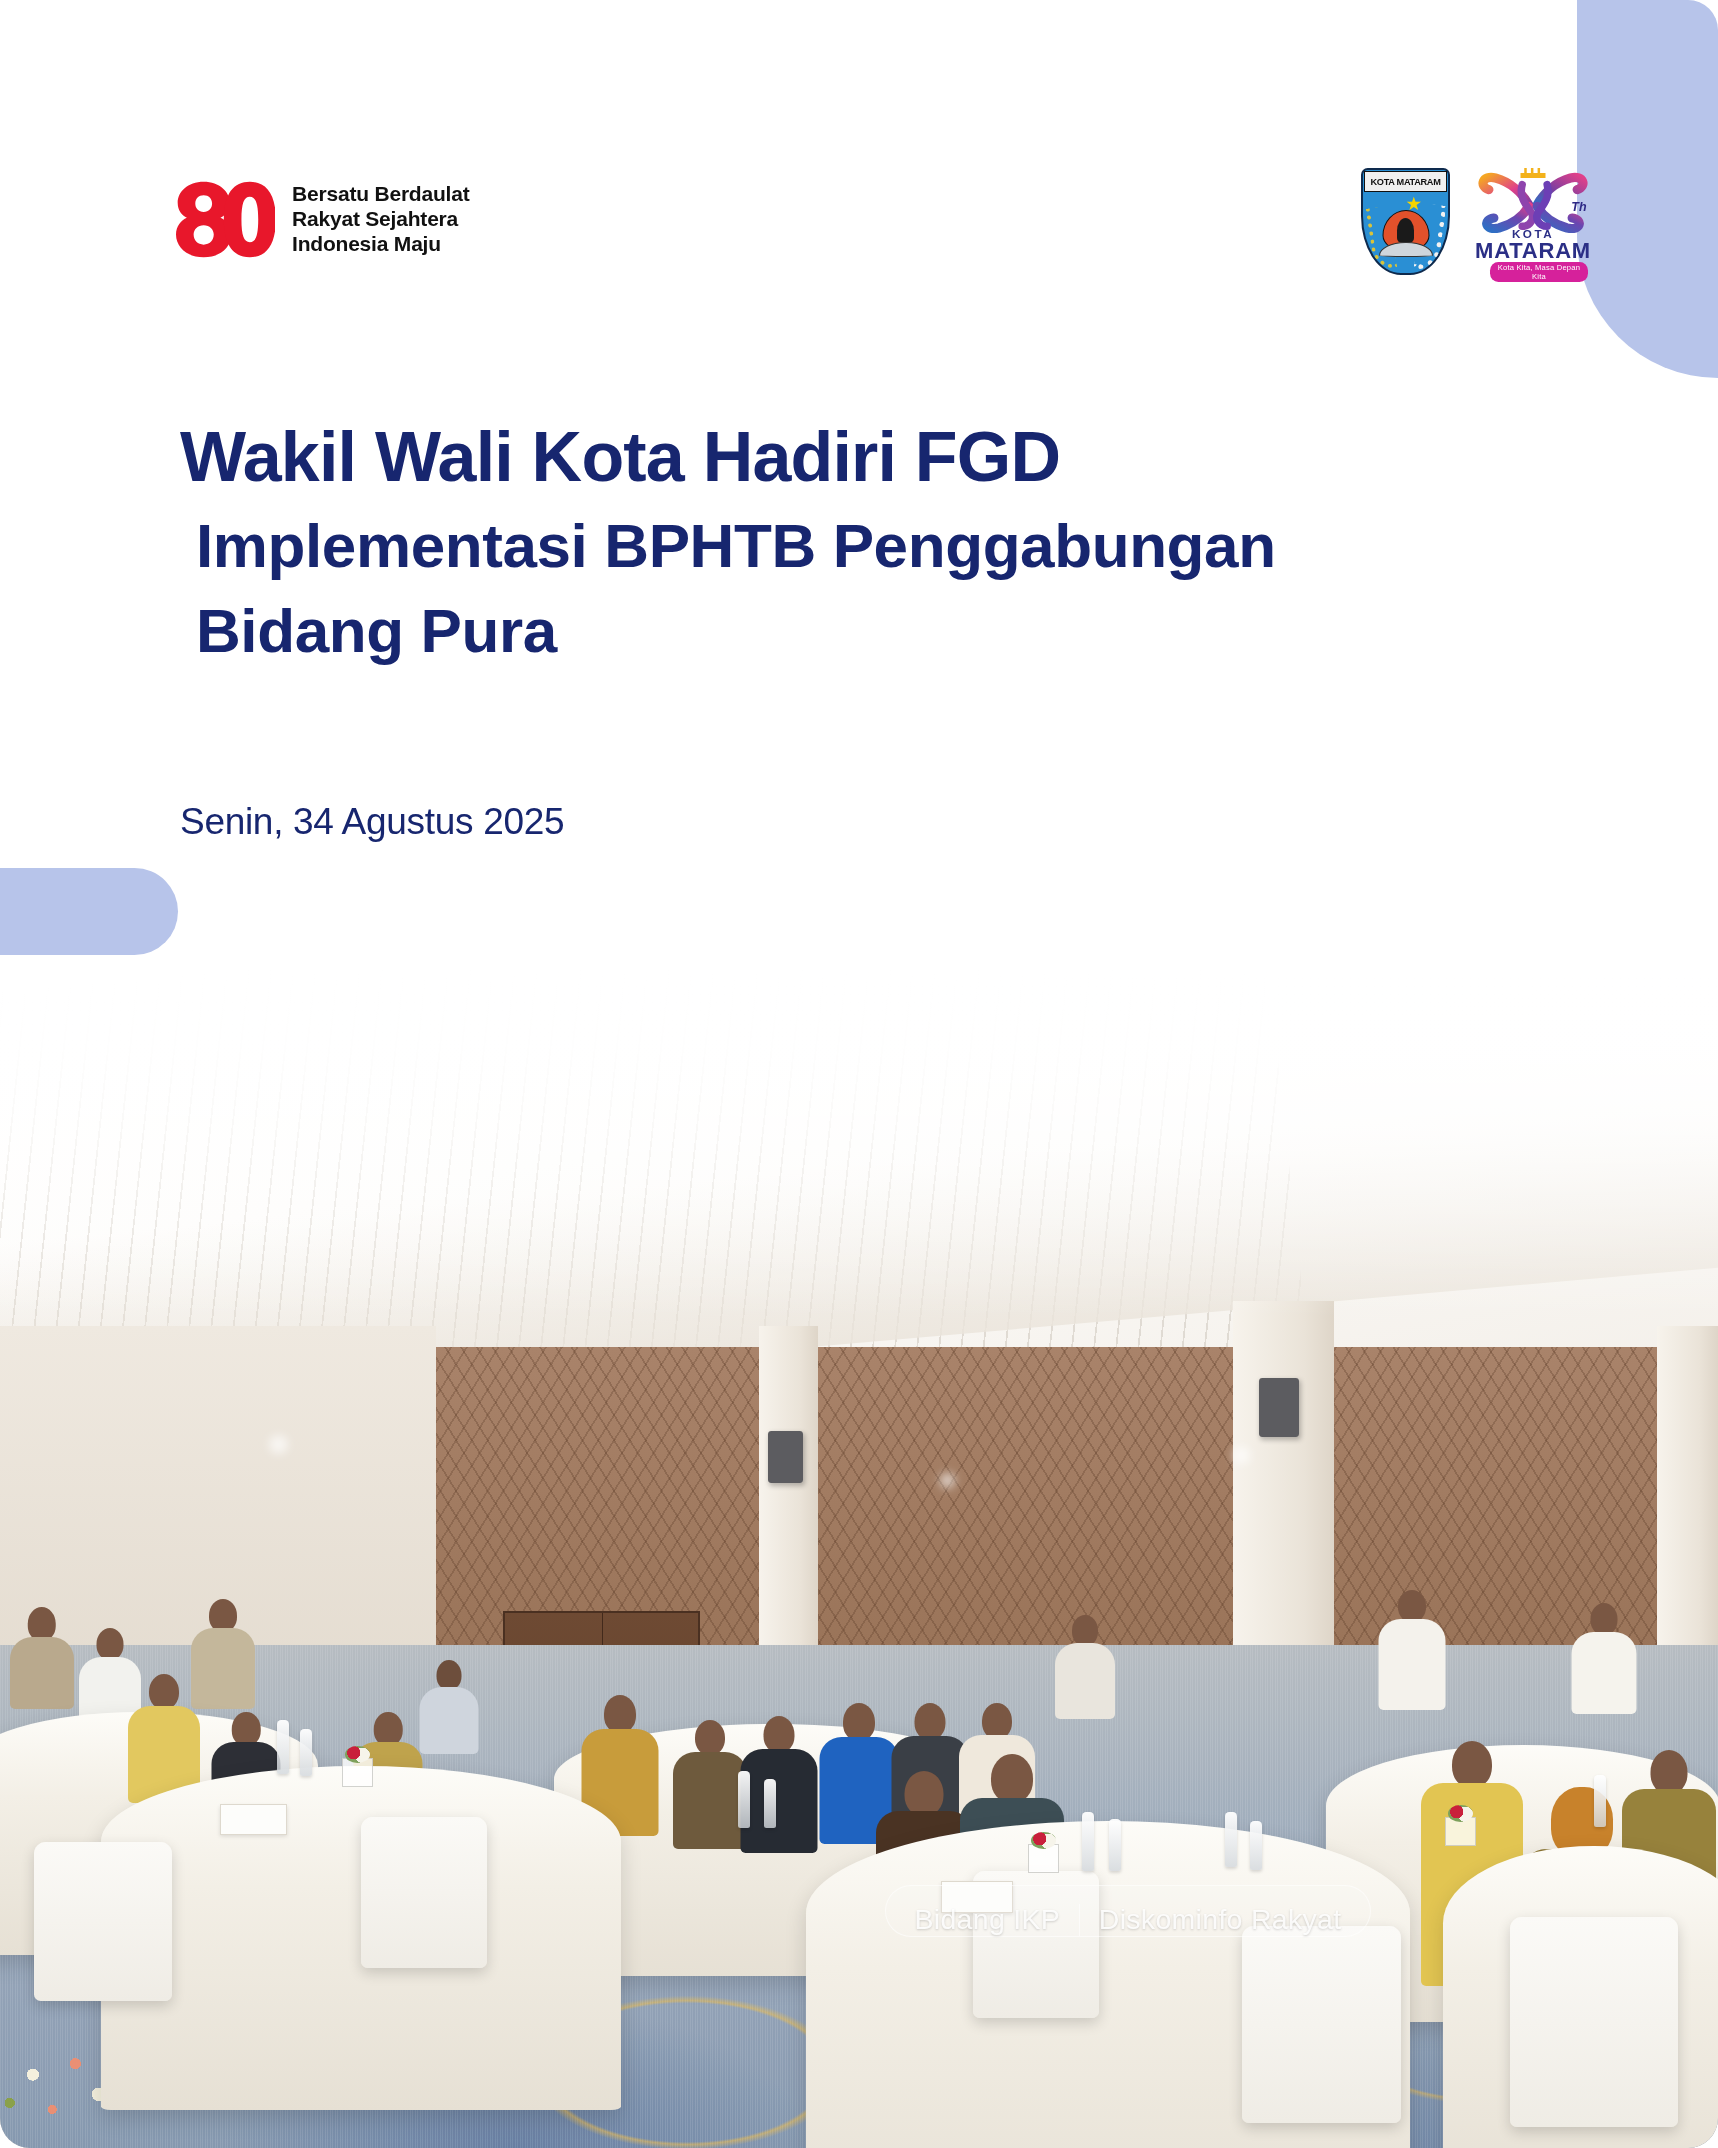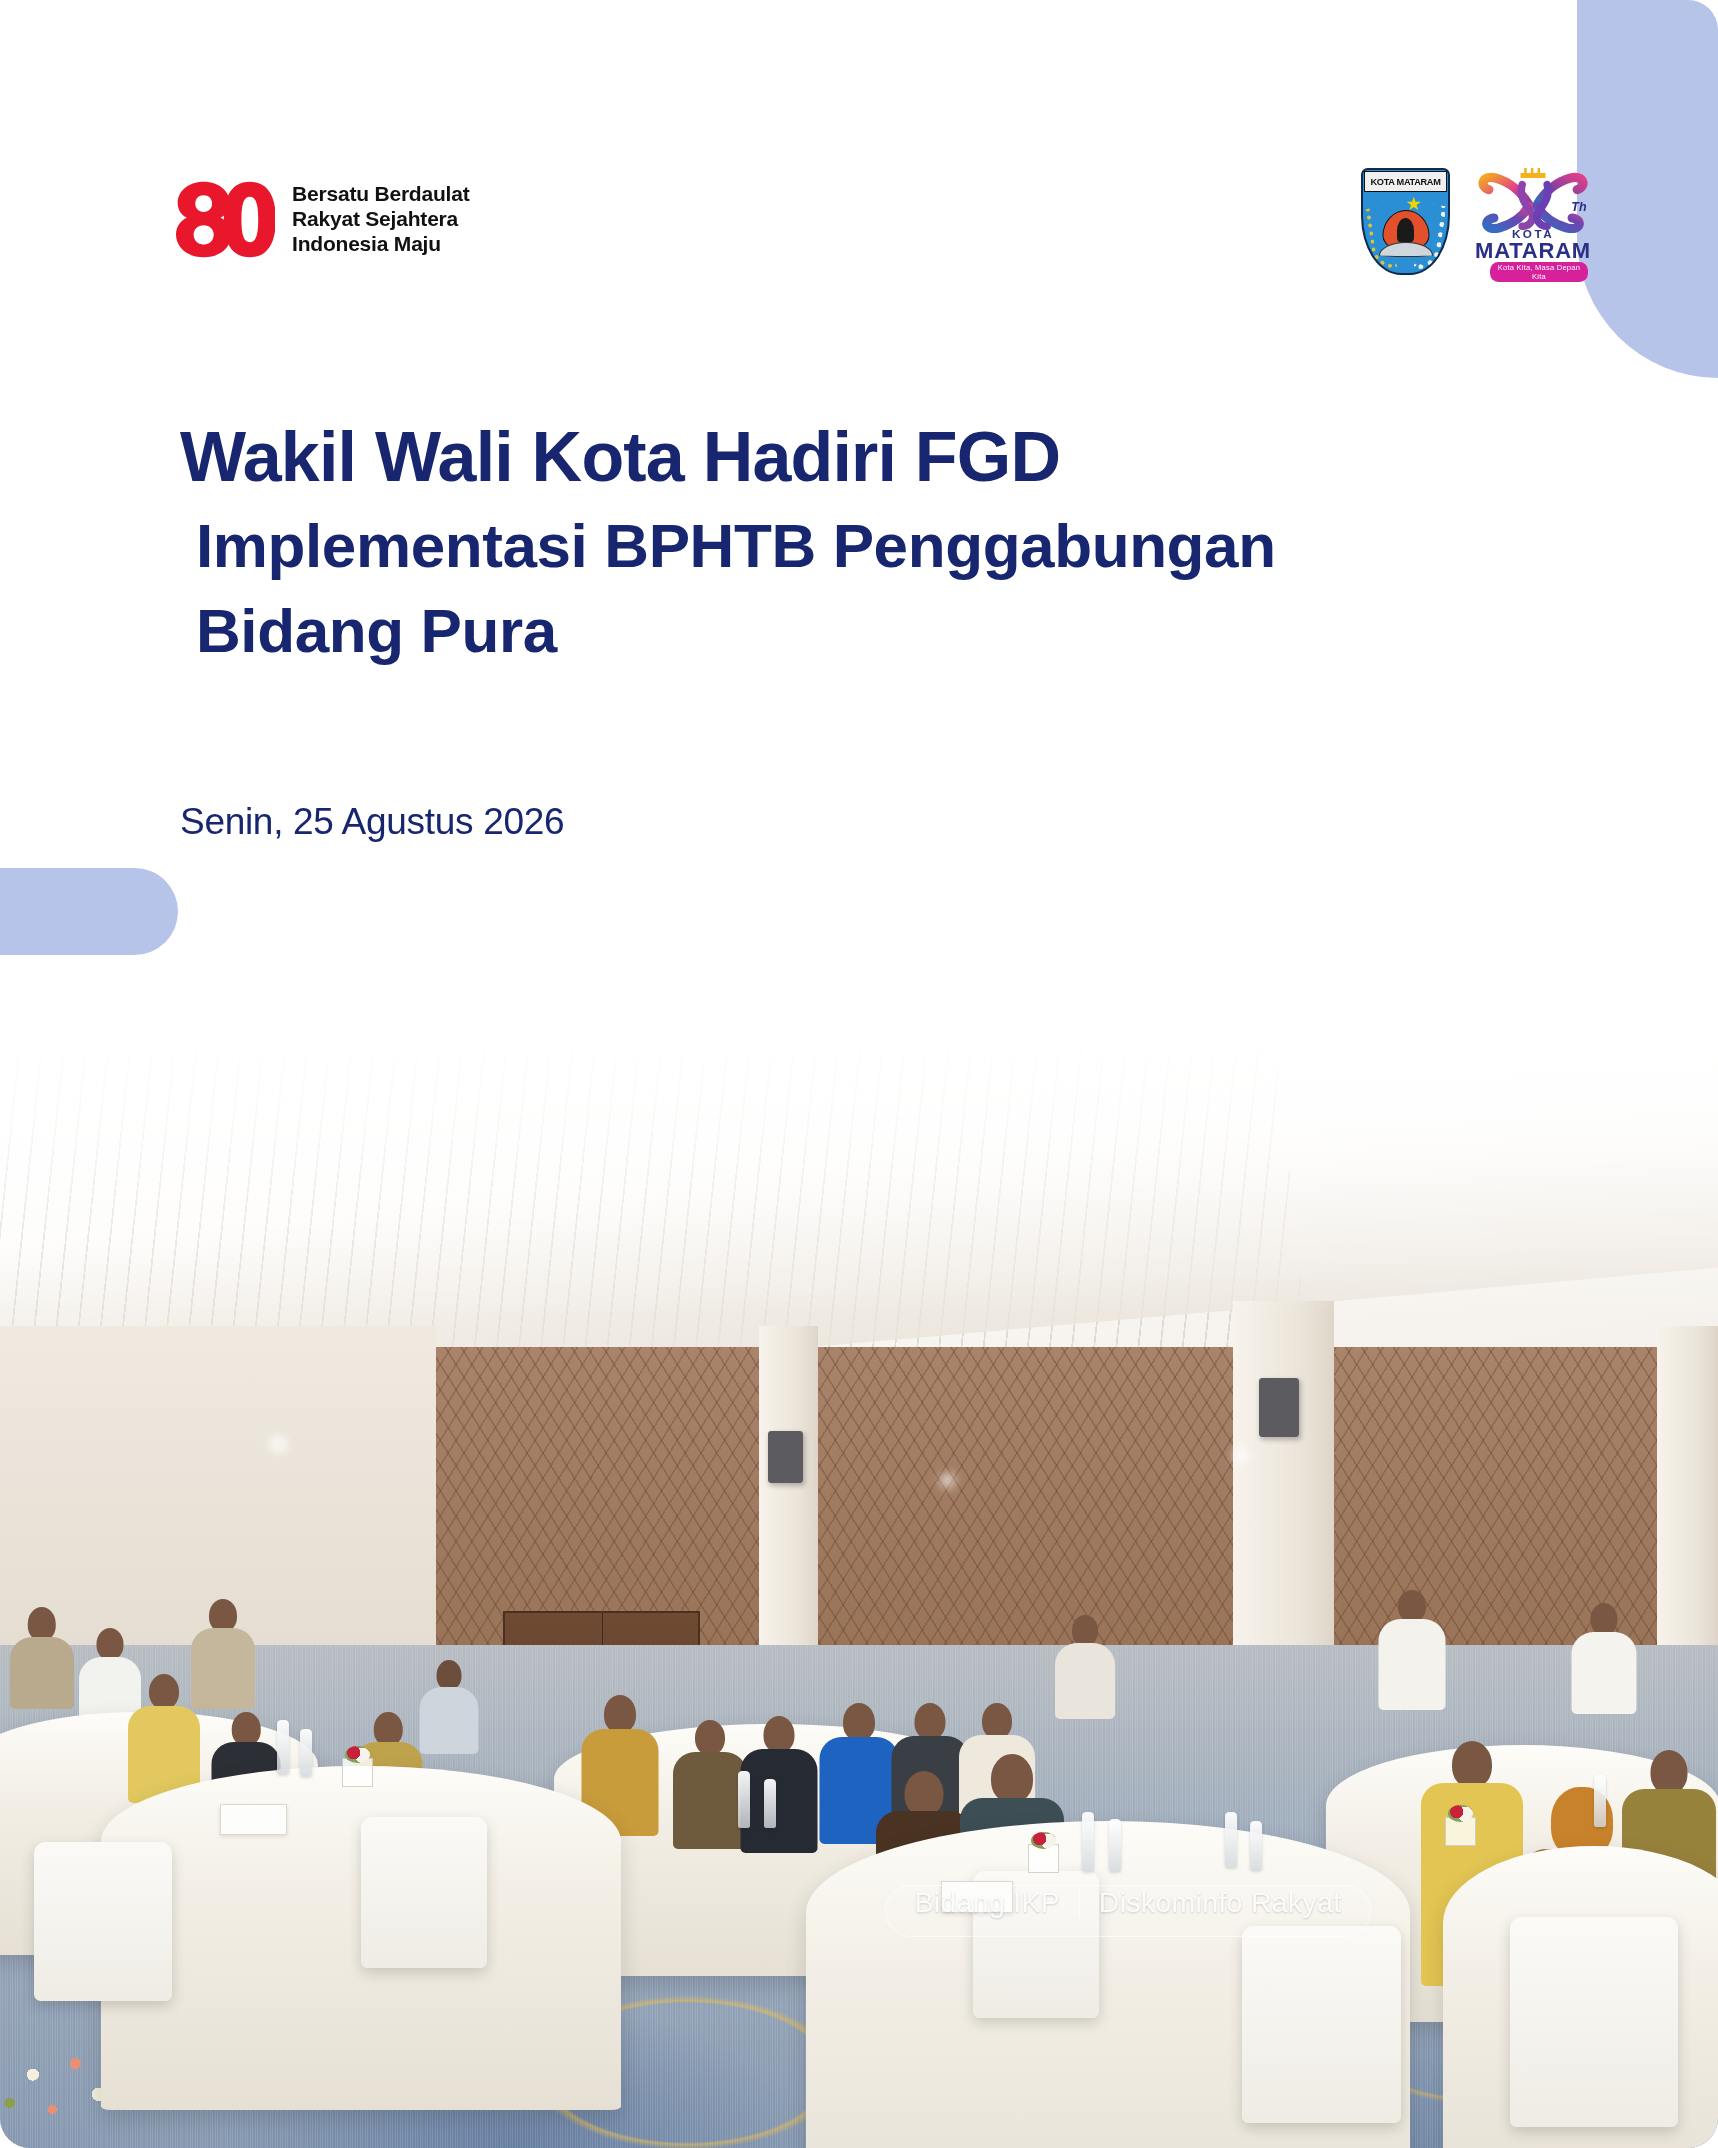--- a/index.html
+++ b/index.html
@@ -212,21 +212,21 @@
   
   .photo-fade{
     position:absolute;left:0;right:0;top:0;height:352px;
     background:linear-gradient(180deg, #ffffff 0%, rgba(255,255,255,.98) 22%, rgba(255,255,255,.82) 45%, rgba(255,255,255,.45) 70%, rgba(255,255,255,0) 100%);
     pointer-events:none;
   }
 
   
   .watermark{
     position:absolute;left:885px;top:1885px;
-    display:flex;align-items:flex-start;
+    display:flex;align-items:flex-end;
     height:50px;padding:0 28.5px;
     border-radius:28.5px;
     border:1.7px solid rgba(255,255,255,.55);
     background:rgba(255,255,255,.12);
     color:rgba(255,255,255,.88);
     font-size:28.5px;letter-spacing:0.3px;
     text-shadow:0 0.8px 2.5px rgba(0,0,0,.18);
     white-space:nowrap;
   }
   .watermark .sep{
@@ -308,21 +308,21 @@
     </div>
 
   </div>
 
   <div class="headline">
     <div class="h-line1">Wakil Wali Kota Hadiri FGD</div>
     <div class="h-line2">Implementasi BPHTB Penggabungan</div>
     <div class="h-line3">Bidang Pura</div>
   </div>
 
-  <div class="date">Senin, 25 Agustus 2026</div>
+  <div class="date">Senin, 34 Agustus 2025</div>
 
   <div class="photo">
     <div class="scene">
 
       <div class="ceiling"></div>
       <div class="ceiling-slats"></div>
       <div class="ceiling-beam"></div>
 
       <div class="wall-wood"></div>
       <div class="wall-left-pale"></div>

